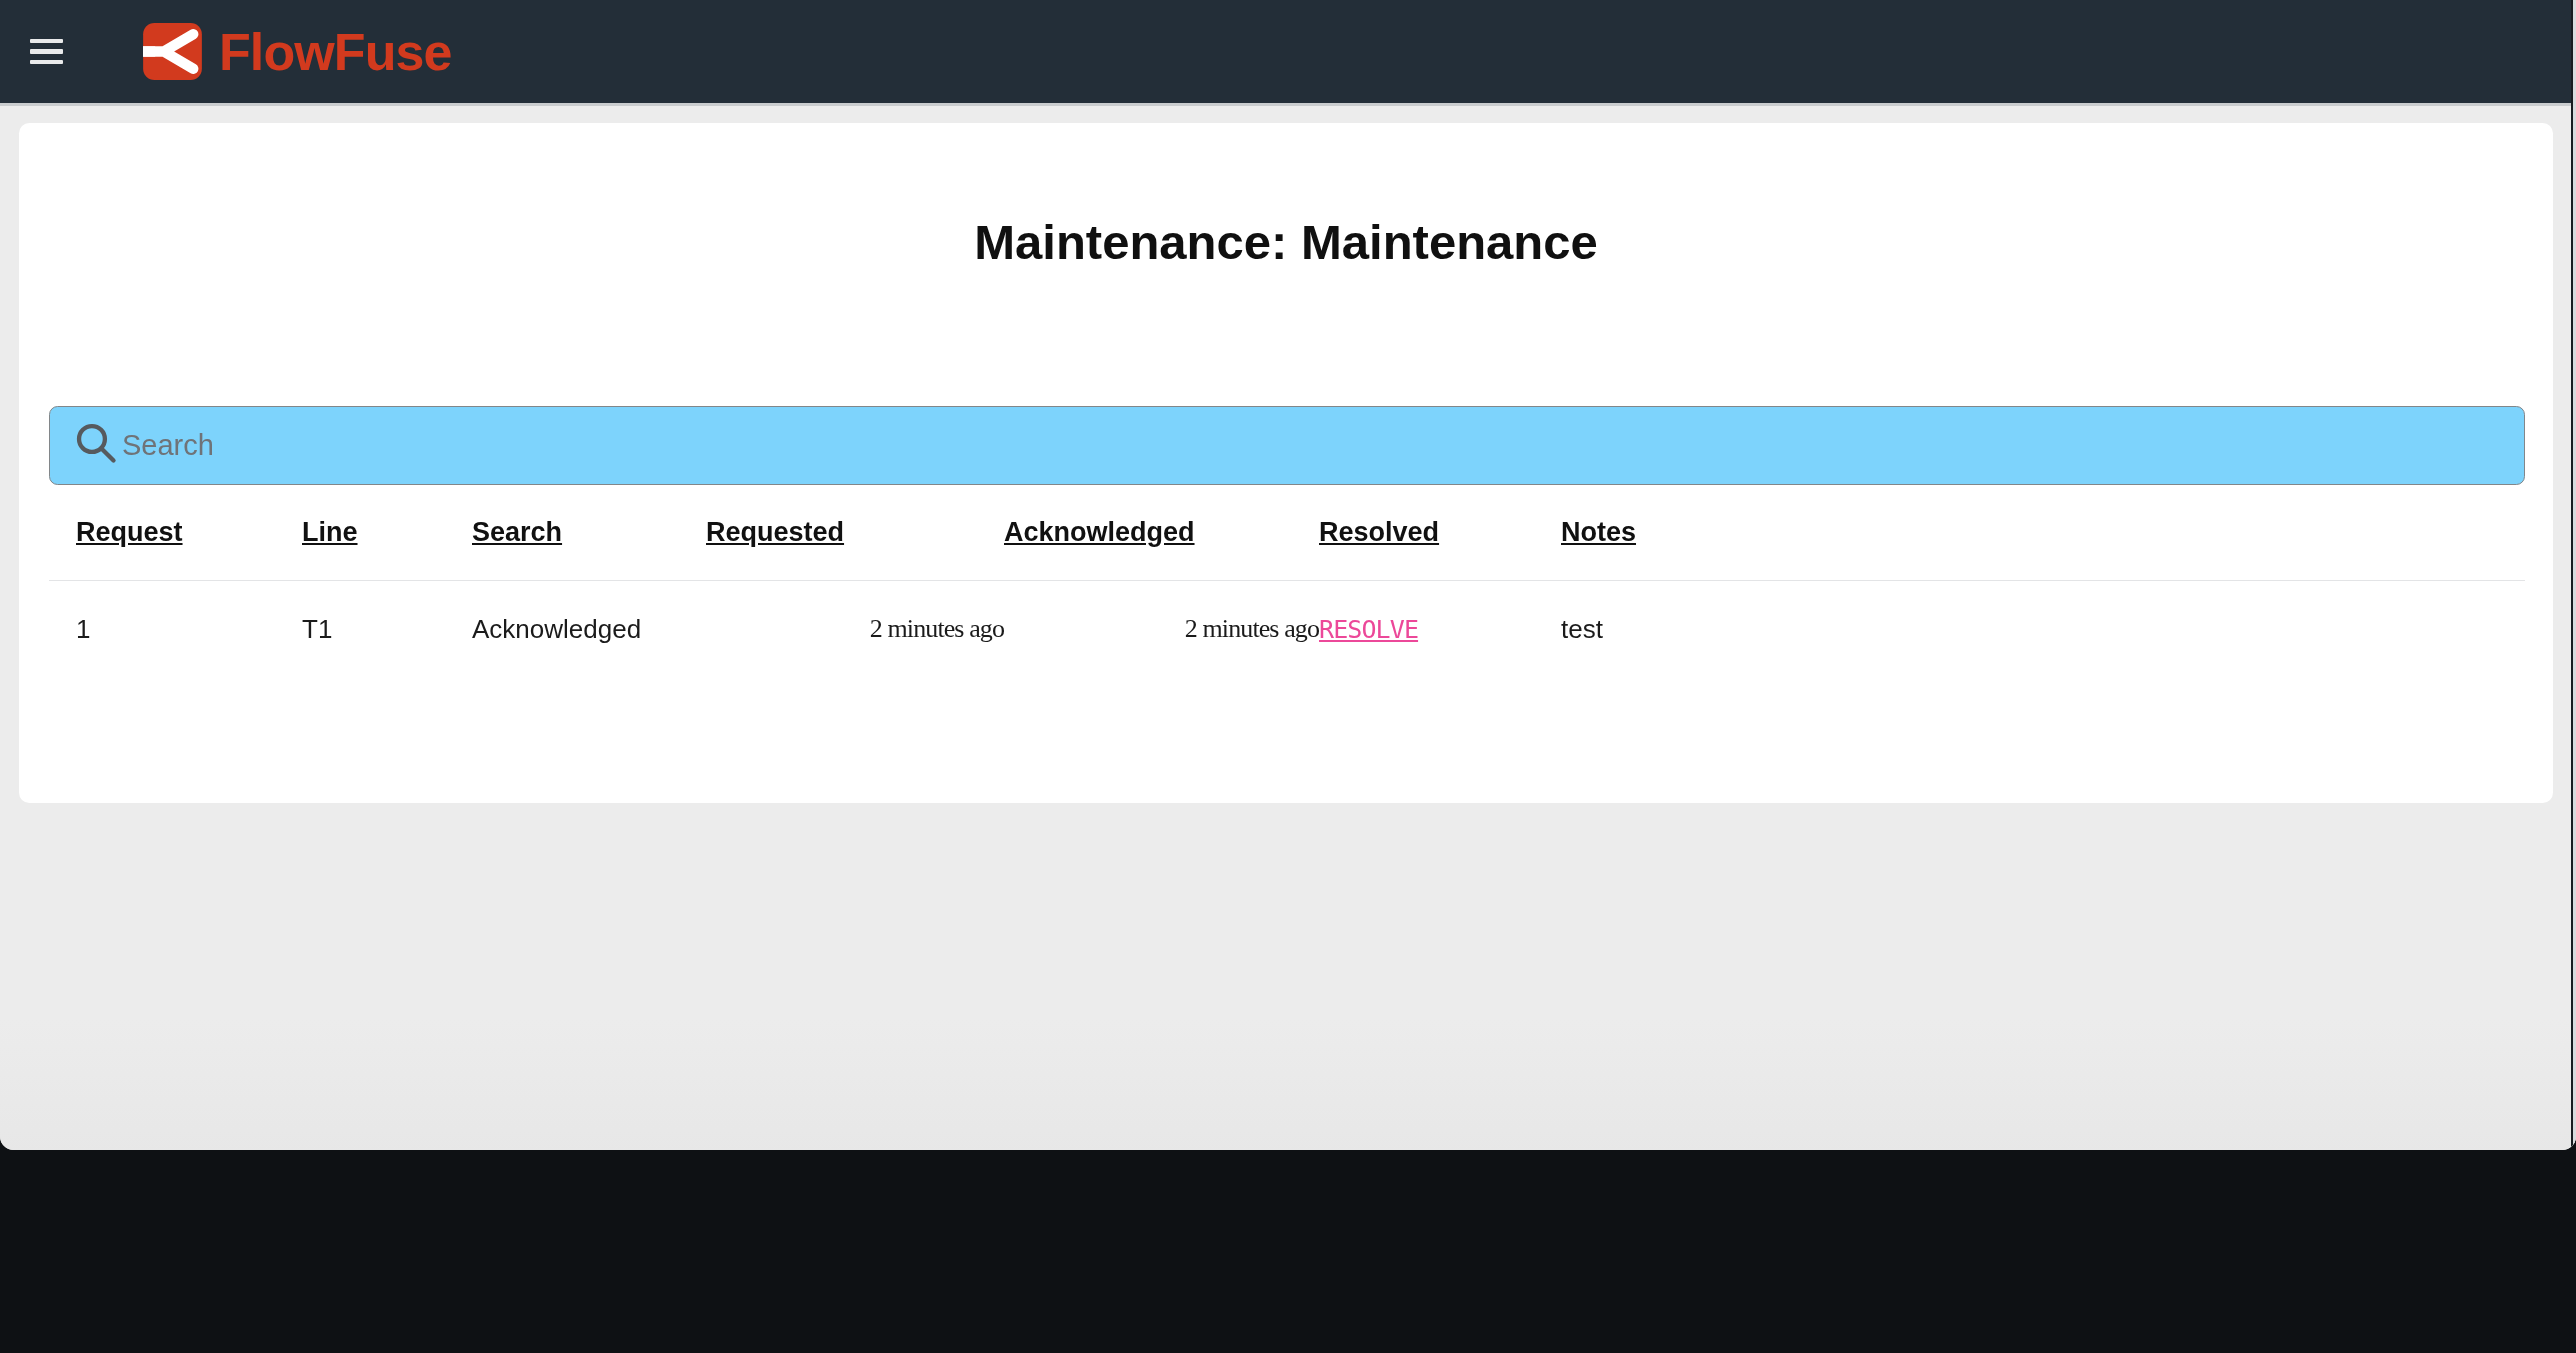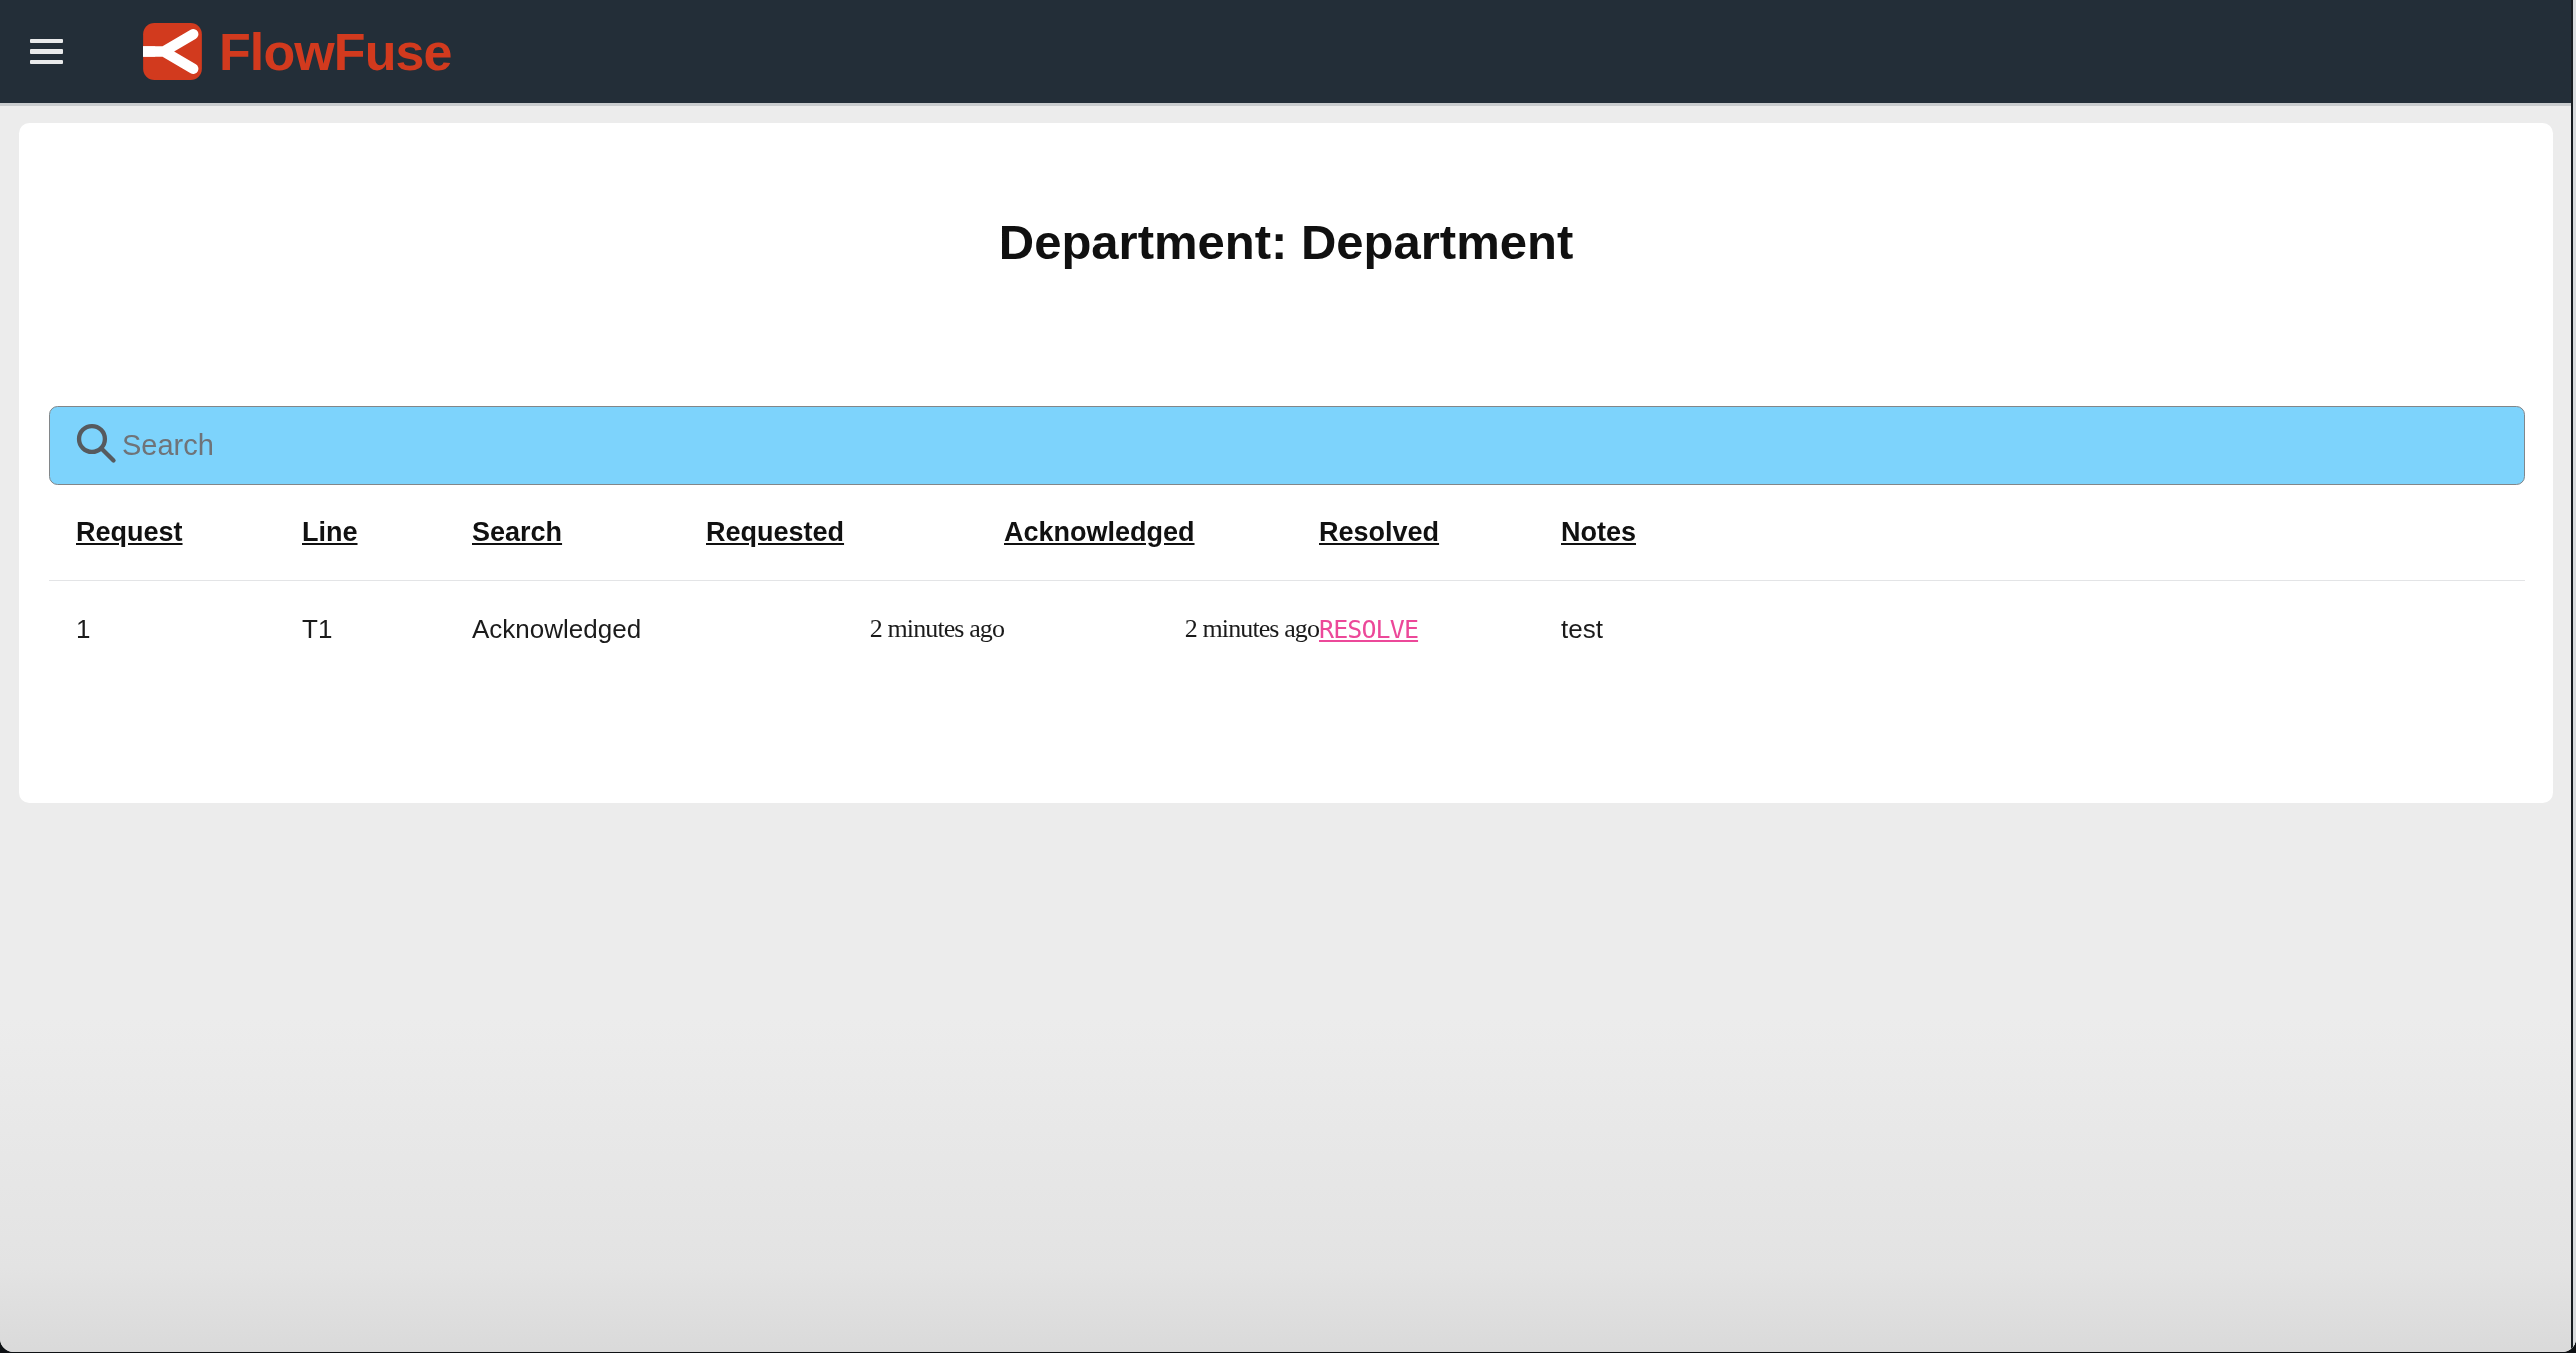--- a/index.html
+++ b/index.html
@@ -9,21 +9,21 @@
   }
   *{box-sizing:border-box;margin:0;padding:0;}
   html,body{width:2576px;height:1353px;}
   body{
     background:#0e1114;
     font-family:"Liberation Sans", sans-serif;
     overflow:hidden;
   }
   .window{
     position:relative;
-    width:2576px;height:1352px;
+    width:2576px;height:1150px;
     border-radius:0 0 13.8px 13.8px;
     overflow:hidden;
     background:var(--page-bg);
   }
   
   .app-header{
     height:106px;
     background:var(--header-bg);
     border-bottom:3.4px solid #c9ccce;
     display:flex;
@@ -163,21 +163,21 @@
         <path d="M0 33 L24 33 L58 13 M24 33 L58 53" fill="none" stroke="#ffffff" stroke-width="12" stroke-linecap="round" stroke-linejoin="round"></path>
         <path d="M0 27 L0 39 L14 39 L14 27 Z" fill="#ffffff"></path>
       </svg>
       <span class="brand-name">FlowFuse</span>
     </div>
   </header>
 
   <main class="main">
     <section class="card">
 
-      <h1 class="page-title">Department: Department</h1>
+      <h1 class="page-title">Maintenance: Maintenance</h1>
 
       <div class="search-row">
         <svg class="search-icon" width="50" height="50" viewBox="0 0 58 58">
           <circle cx="22" cy="22" r="15" fill="none" stroke="#565a5e" stroke-width="5"></circle>
           <line x1="33" y1="33" x2="47" y2="47" stroke="#565a5e" stroke-width="5" stroke-linecap="round"></line>
         </svg>
         <input class="search-input" type="text" placeholder="Search" style="">
       </div>
 
       <table class="requests">

